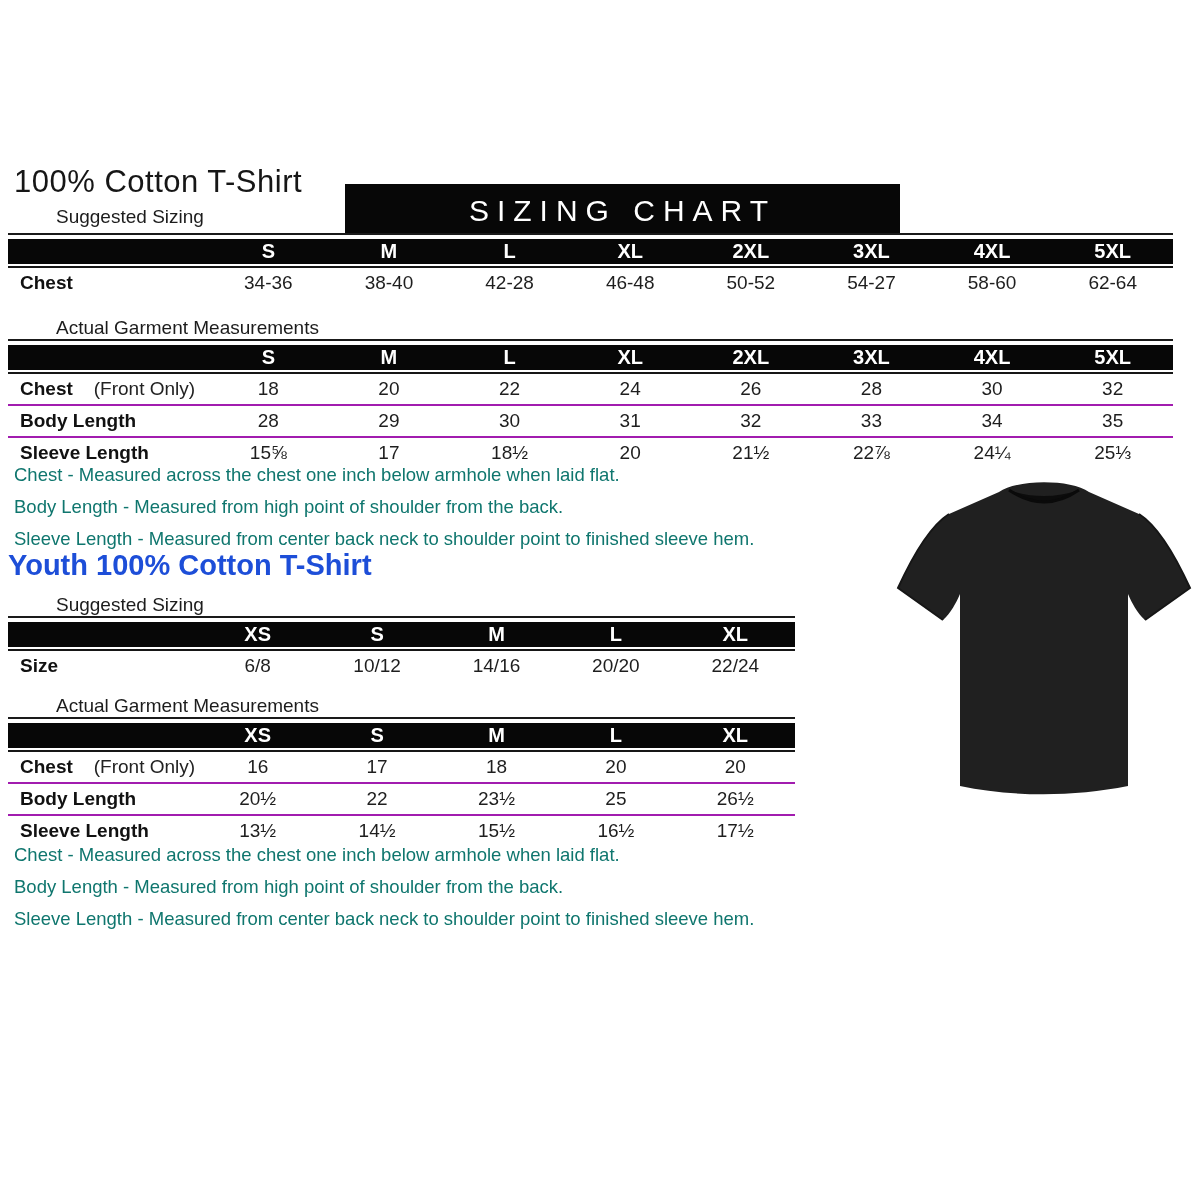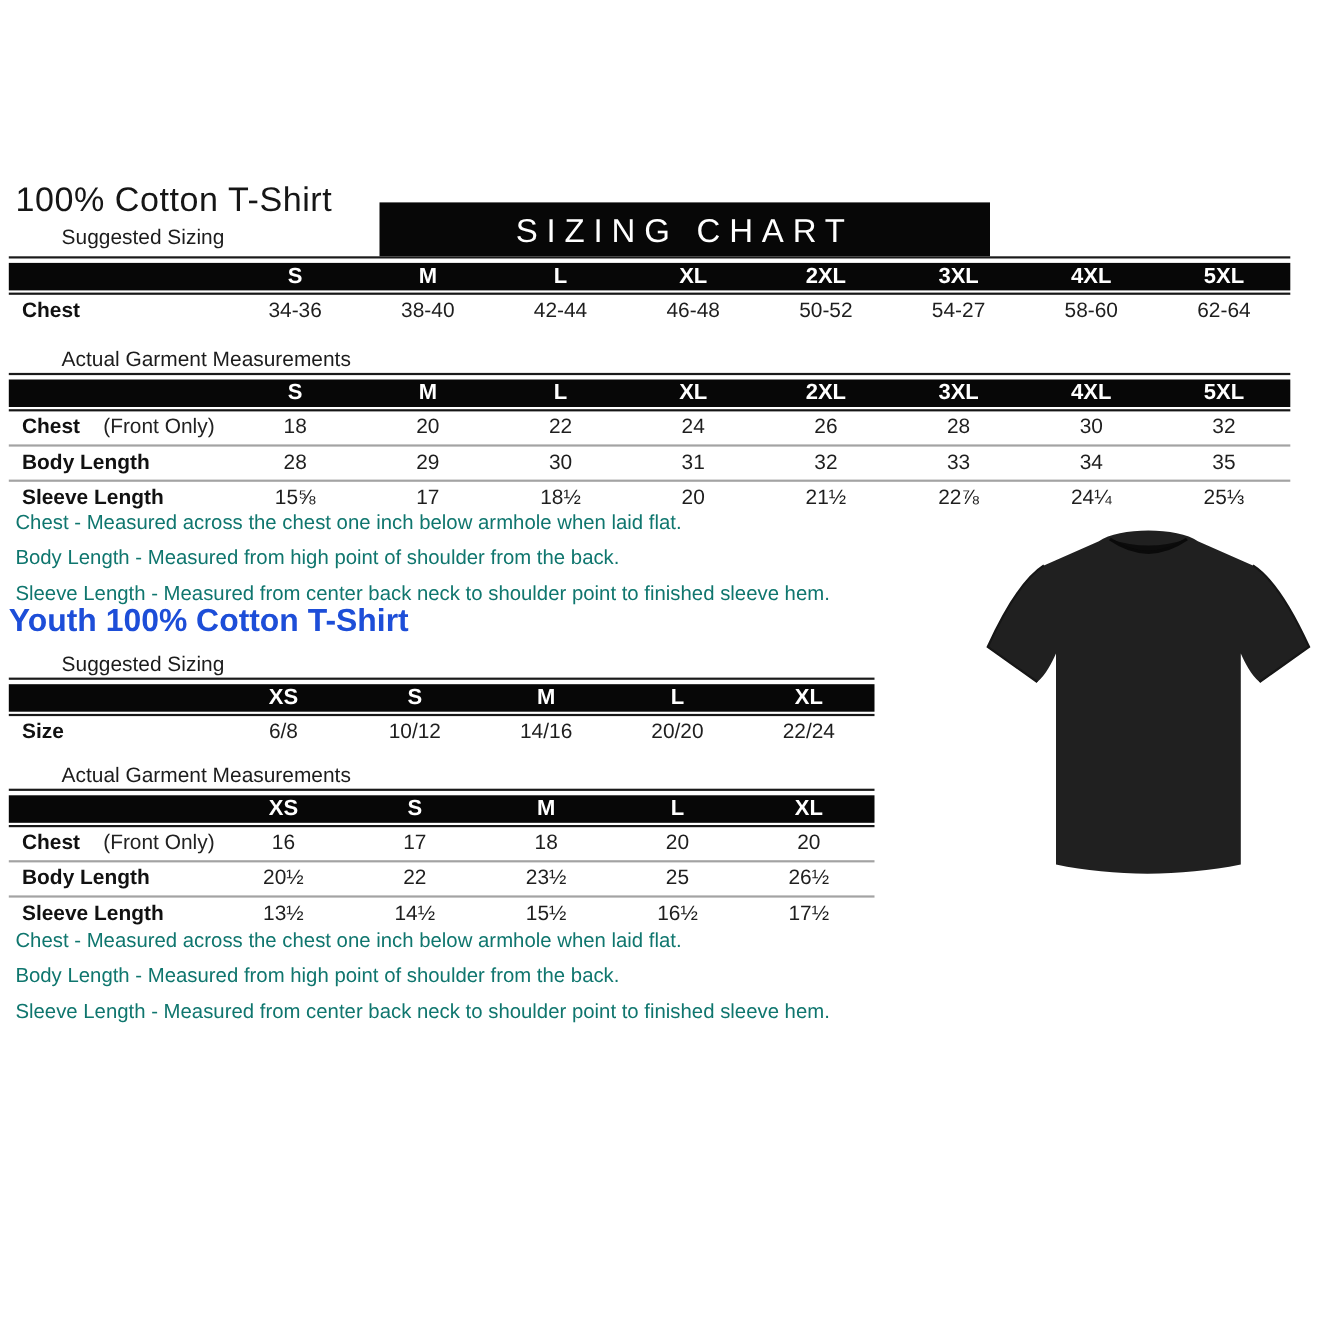--- a/index.html
+++ b/index.html
@@ -37,21 +37,21 @@
     padding-top:4px;
     background:#ffffff;
   }
   .tbl.adult{width:1165px;--cols:200px repeat(8,1fr);}
   .tbl.youth{width:787px;--cols:190px repeat(5,1fr);}
   .trow{display:grid;grid-template-columns:var(--cols);}
   .trow.hdr{background:#070707;height:25px;}
   .hdr .cell{color:#ffffff;font-weight:bold;font-size:20px;}
   .hdr-sep{height:2px;border-bottom:2px solid #161616;}
   .trow.data{height:30px;}
-  .trow.data.sep{border-top:2px solid #a3a3a3;text-align:center;}
+  .trow.data.sep{border-top:2px solid #a21caf;text-align:center;}
   .cell{
     display:flex;align-items:center;justify-content:center;
     font-size:19px;color:#1e1e1e;white-space:nowrap;
   }
   .cell.lbl{justify-content:flex-start;padding-left:12px;font-weight:bold;color:#111;}
   .cell.lbl .suffix{font-weight:400;margin-left:21px;color:#222;}
   
   .notes{position:absolute;left:14px;font-size:18.5px;color:#0f766e;}
   .notes .note-line{margin-bottom:13px;line-height:19px;}
   
@@ -88,21 +88,21 @@
       <div class="cell">2XL</div>
       <div class="cell">3XL</div>
       <div class="cell">4XL</div>
       <div class="cell">5XL</div>
     </div>
     <div class="hdr-sep"></div>
     <div class="trow data">
       <div class="cell lbl">Chest</div>
       <div class="cell">34-36</div>
       <div class="cell">38-40</div>
-      <div class="cell">42-44</div>
+      <div class="cell">42-28</div>
       <div class="cell">46-48</div>
       <div class="cell">50-52</div>
       <div class="cell">54-27</div>
       <div class="cell">58-60</div>
       <div class="cell">62-64</div>
     </div>
   </div>
 
   <div class="section-label" id="lbl-actual-adult">Actual Garment Measurements</div>
   <div class="tbl adult" id="tbl-adult-actual">

